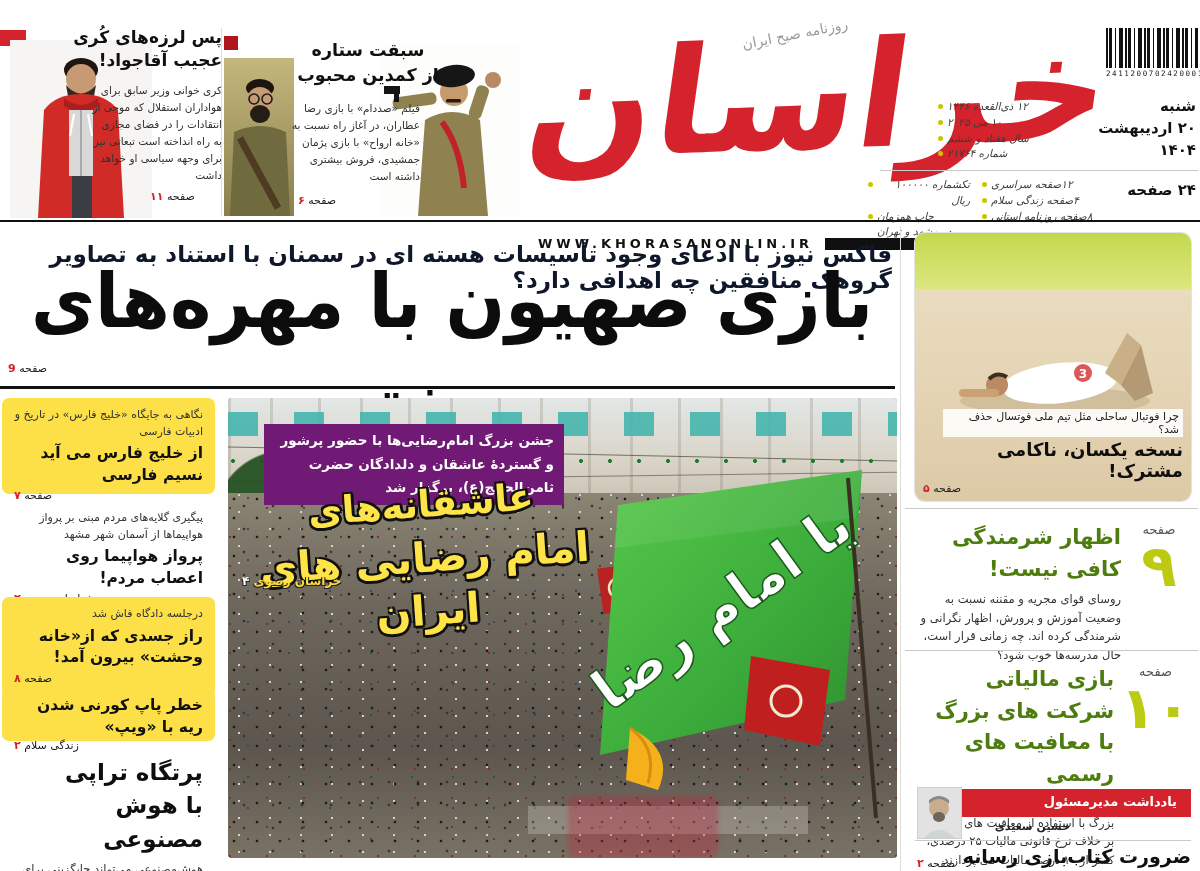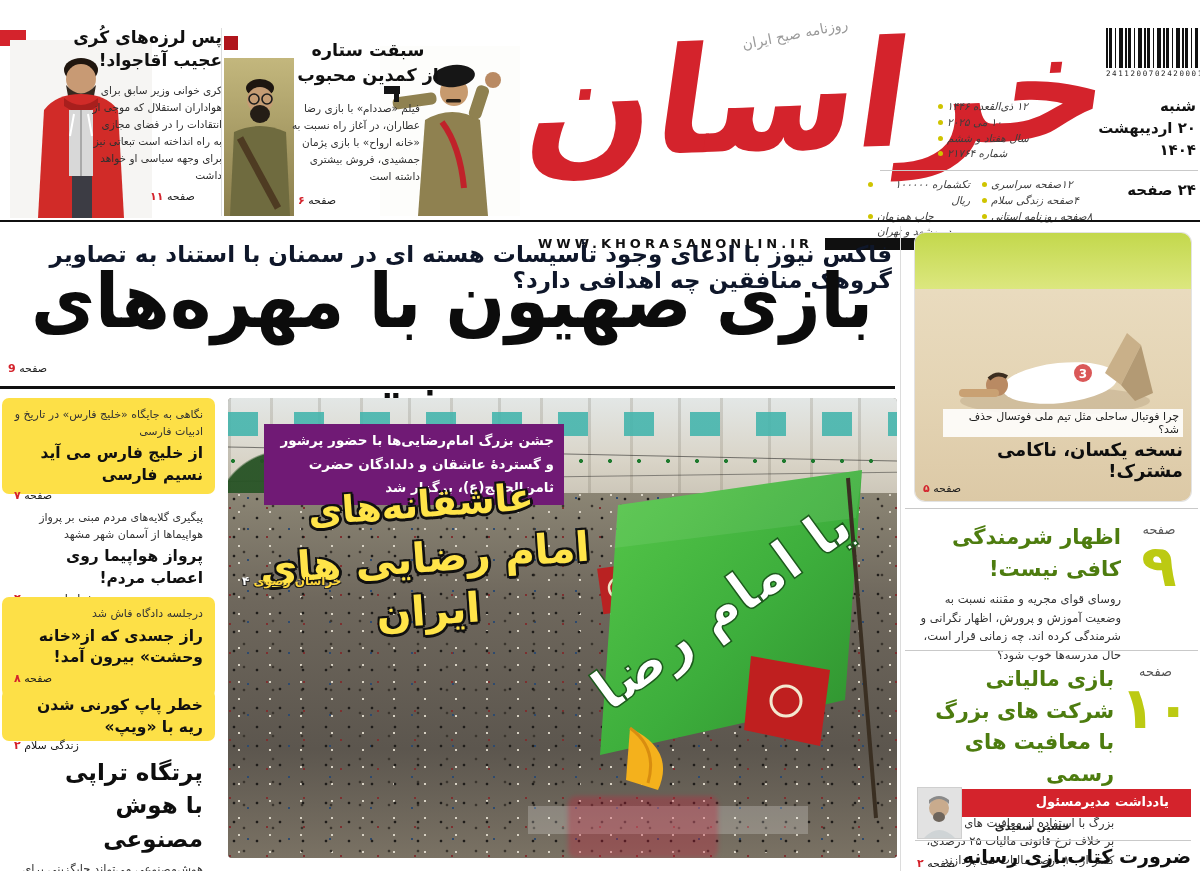--- a/index.html
+++ b/index.html
@@ -91,21 +91,21 @@
   #beach-card .cap .t { font-size:18px; font-weight:bold; color:#0e0e0e; margin-top:2px; }
   #beach-card .cap .f { text-align:left; margin-top:1px; }
   .num-card { left:915px; width:276px; direction:rtl; display:flex; gap:6px; }
   .num-card .numcol { flex:0 0 64px; text-align:center; }
   .num-card .numcol .lbl { font-size:13px; color:#555; }
   .num-card .numcol .big { font-size:58px; font-weight:bold; color:#bcca12; line-height:1.0; }
   .num-card .txtcol { flex:1; }
   .num-card .txtcol .t { font-size:21px; font-weight:bold; color:#4d7c0f; line-height:1.5; }
   .num-card .txtcol .b { font-size:11.5px; color:#333; line-height:1.62; margin-top:5px; }
   #note-bar { left:962px; top:789px; width:229px; height:28px; background:#d4232c; color:#fff; font-size:13px; font-weight:bold;
-      direction:rtl; text-align:right; padding:5px 22px 0 0; }
+      direction:rtl; text-align:right; padding:5px 14px 0 0; }
   #note-photo { left:917px; top:787px; width:45px; height:52px; border:1px solid #cfcfcf; background:#dcdcdc; }
   #note-author { left:960px; top:820px; width:110px; direction:rtl; font-size:11px; font-weight:bold; color:#222; }
   #note-title { left:915px; top:845px; width:276px; font-size:19px; font-weight:bold; color:#0f0f0f; direction:rtl; text-align:right; }
   #note-page { left:917px; top:857px; }
 
   .blackline { background:#101010; }
   .thin-v { background:#dcdcdc; }
 </style>
 </head>
 <body>

